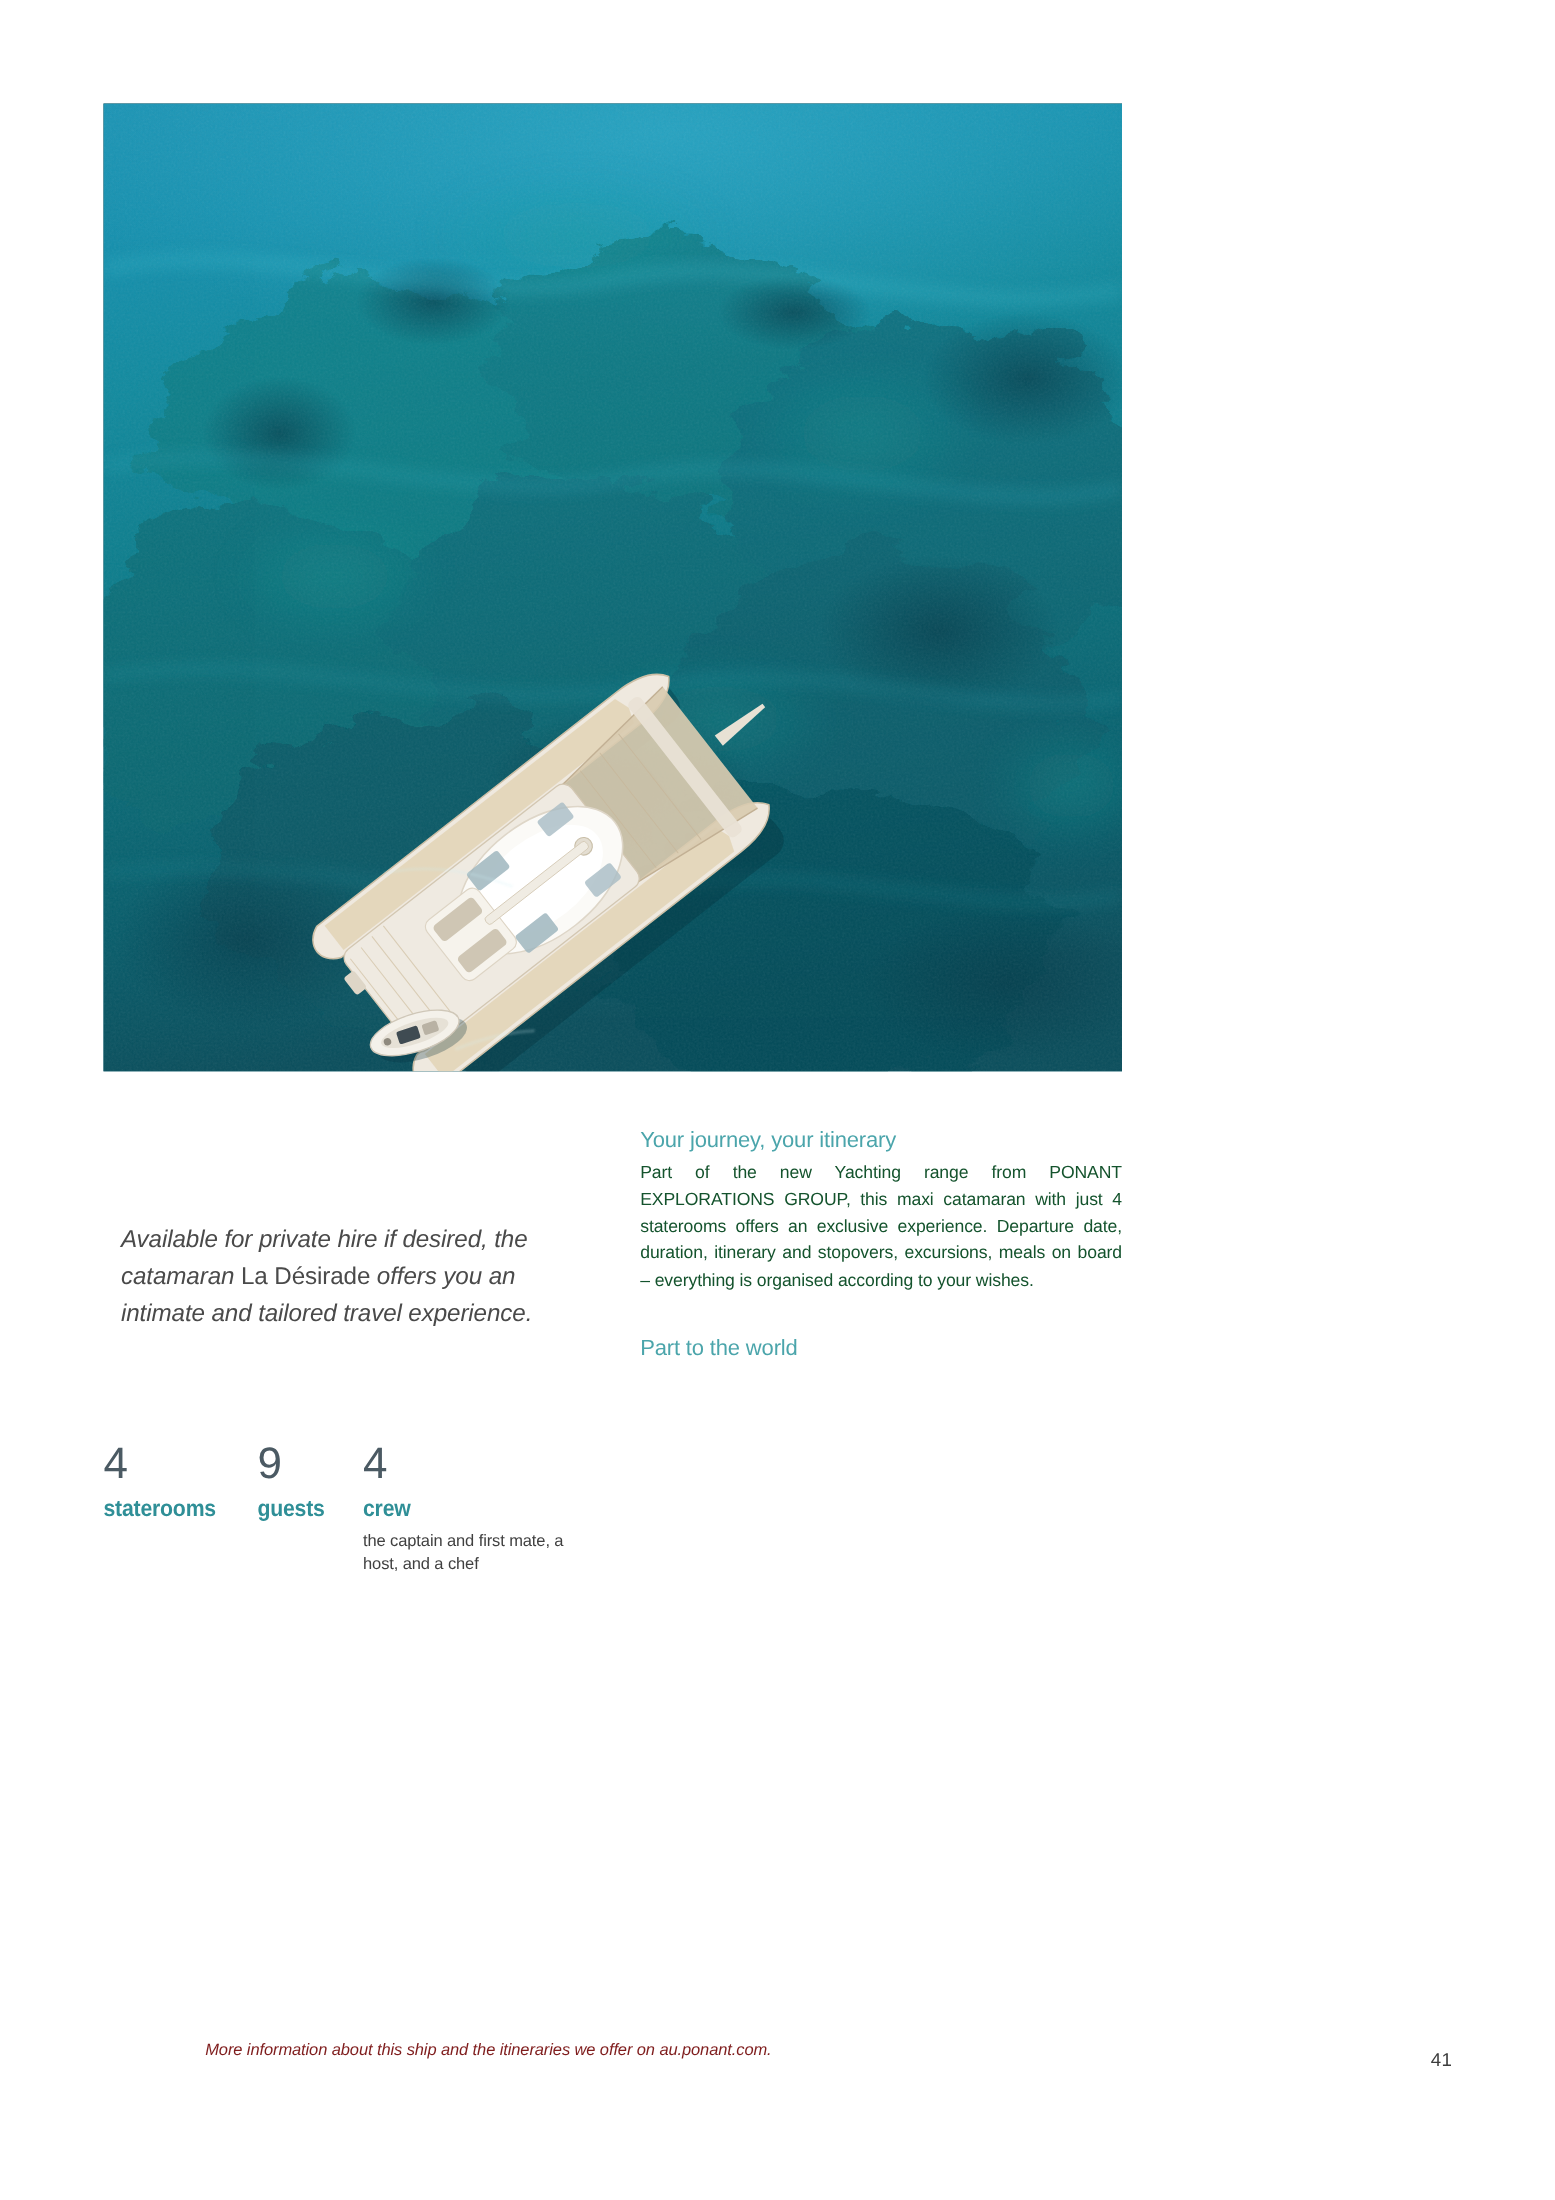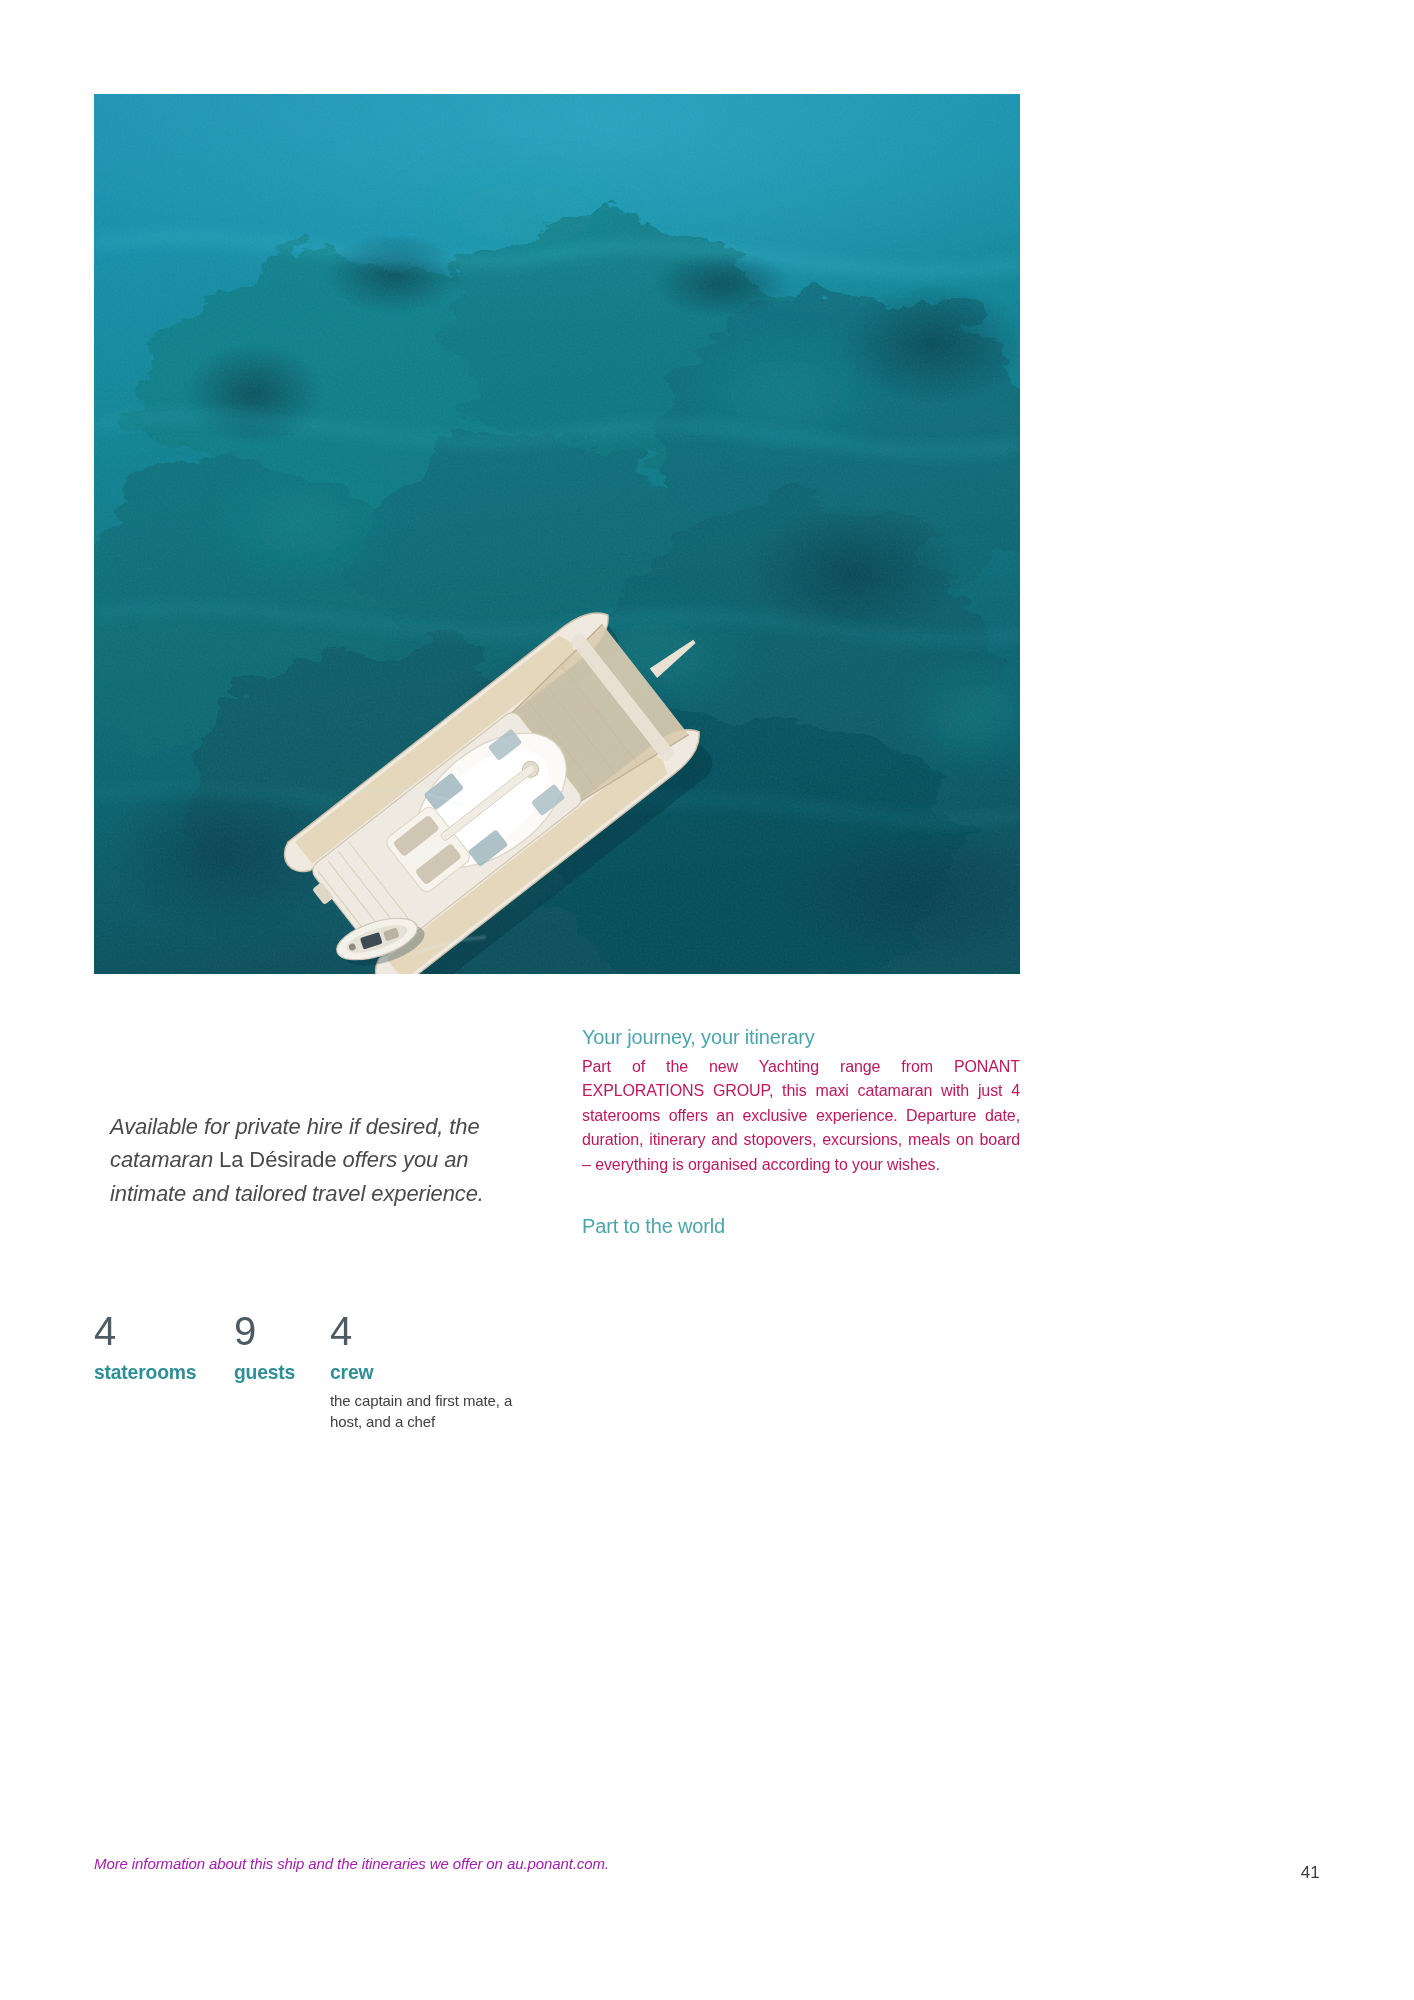--- a/index.html
+++ b/index.html
@@ -128,36 +128,37 @@
     font-size: 20px;
     font-weight: 400;
     color: #4ba5ab;
     margin: 0 0 6px 0;
     letter-spacing: -0.15px;
   }
   .sec-head.second { margin-top: 38px; }
   .body-text {
     font-size: 16px;
     line-height: 1.53;
-    color: #be185d;
+    color: #14532d;
     margin: 0;
     text-align: justify;
     letter-spacing: -0.1px;
   }
 
   
   .footnote {
     position: absolute;
     left: 94px;
     top: 1855px;
     width: 700px;
     font-size: 15px;
     font-style: italic;
-    color: #a21caf;
+    color: #7f1d1d;
     letter-spacing: -0.1px;
+    text-align: center;
   }
 
   
   .page-number {
     position: absolute;
     right: 94px;
     top: 1863px;
     font-size: 17px;
     color: #3c3c3c;
     letter-spacing: 0.2px;

